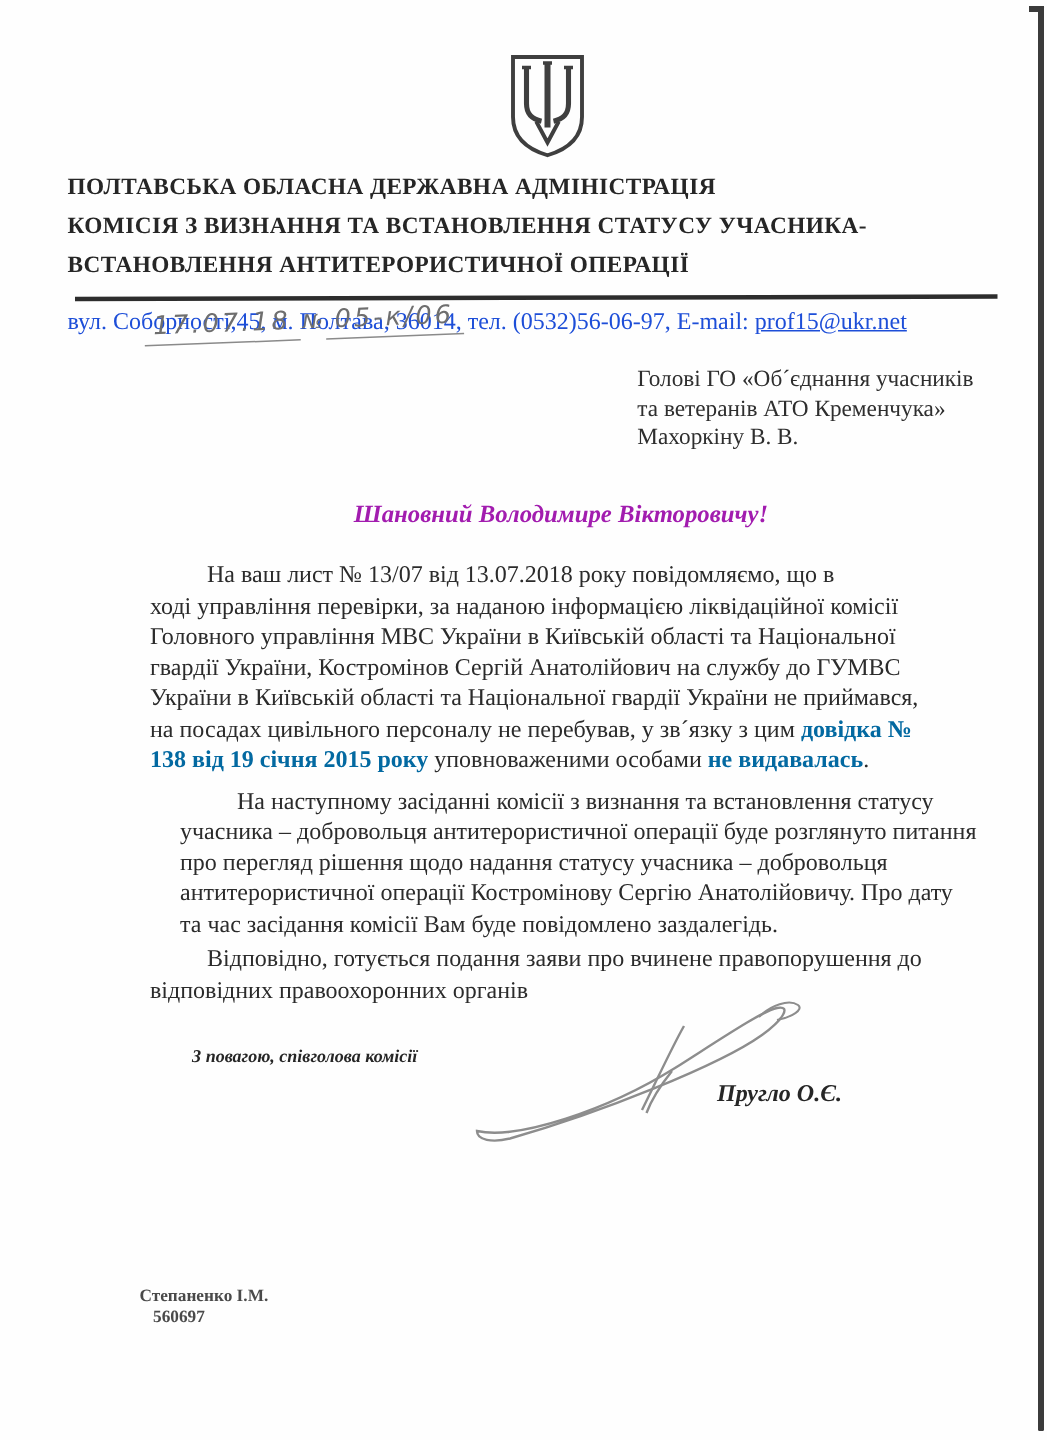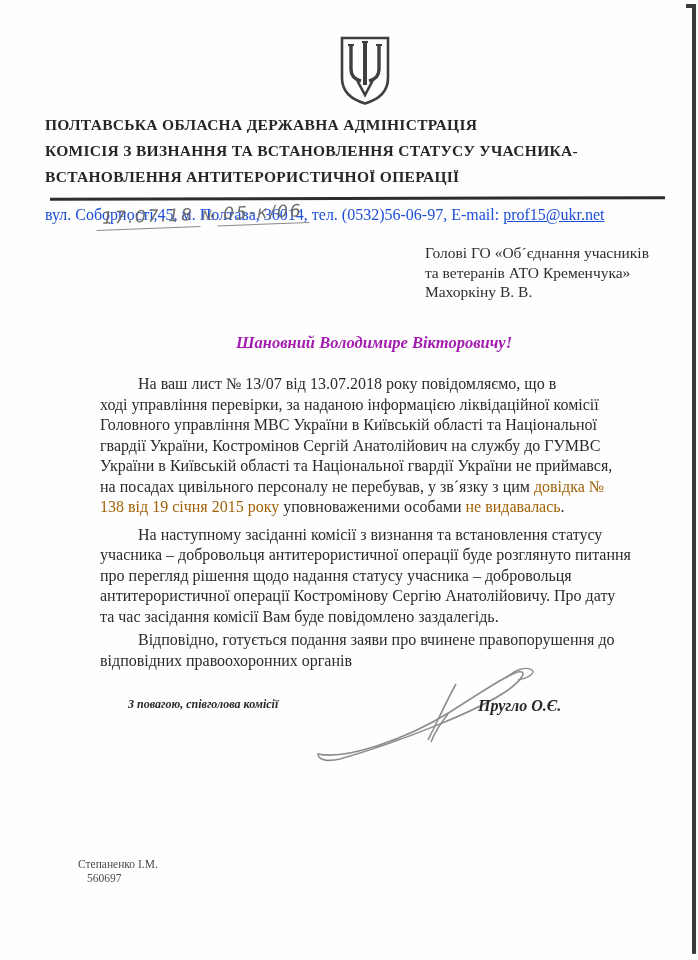--- a/index.html
+++ b/index.html
@@ -73,42 +73,42 @@
     font-weight: bold; font-style: italic;
     font-size: 16.5px; color: #a21caf;
   }
 
   
   .body-text {
     position: absolute; left: 100px; top: 374px; width: 552px;
     font-size: 16px; line-height: 20.5px; color: #2b2b2b;
   }
   .body-text .para { margin: 0 0 7px 0; }
-  .body-text .para.p2 { margin-bottom: 3px; }
+  .body-text .para.p2 { margin-bottom: 3px; margin-left: 20px; }
   .body-text .line { white-space: nowrap; }
   .body-text .line.first { text-indent: 38px; }
-  .body-text .b { font-weight: normal; color: #a16207; }
+  .body-text .b { font-weight: bold; color: #0369a1; }
 
   
   .closing-label {
     position: absolute; left: 128px; top: 697px;
     font-weight: bold; font-style: italic;
     font-size: 12px; color: #262626;
   }
   .signer-name {
-    position: absolute; left: 478px; top: 697px;
+    position: absolute; left: 478px; top: 721px;
     font-weight: bold; font-style: italic;
     font-size: 16px; color: #262626;
   }
   .signature-svg { position: absolute; left: 310px; top: 662px; }
 
   
   .footer {
-    position: absolute; left: 78px; top: 857px;
-    font-size: 11.5px; line-height: 14px; color: #4a4a4a;
+    position: absolute; left: 93px; top: 857px;
+    font-size: 11.5px; line-height: 14px; color: #4a4a4a; font-weight: bold;
   }
   .footer .phone { padding-left: 9px; }
 </style>
 </head>
 <body>
 
 <div class="page">
 
   <div class="scan-edge"></div>
   <div class="scan-edge-hook"></div>

